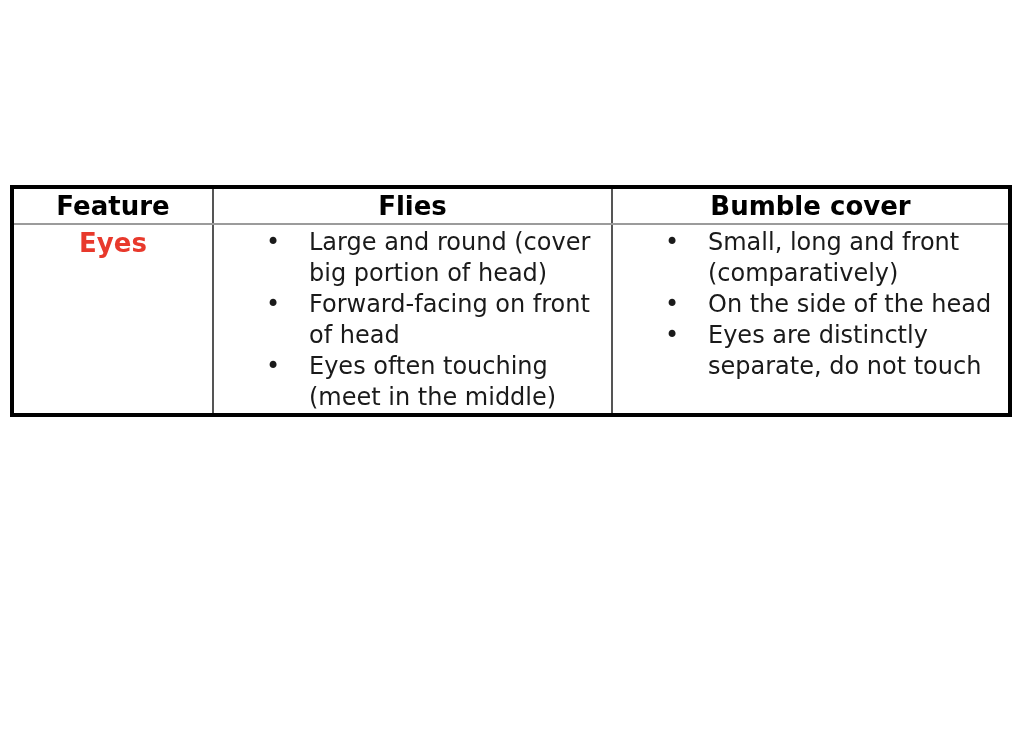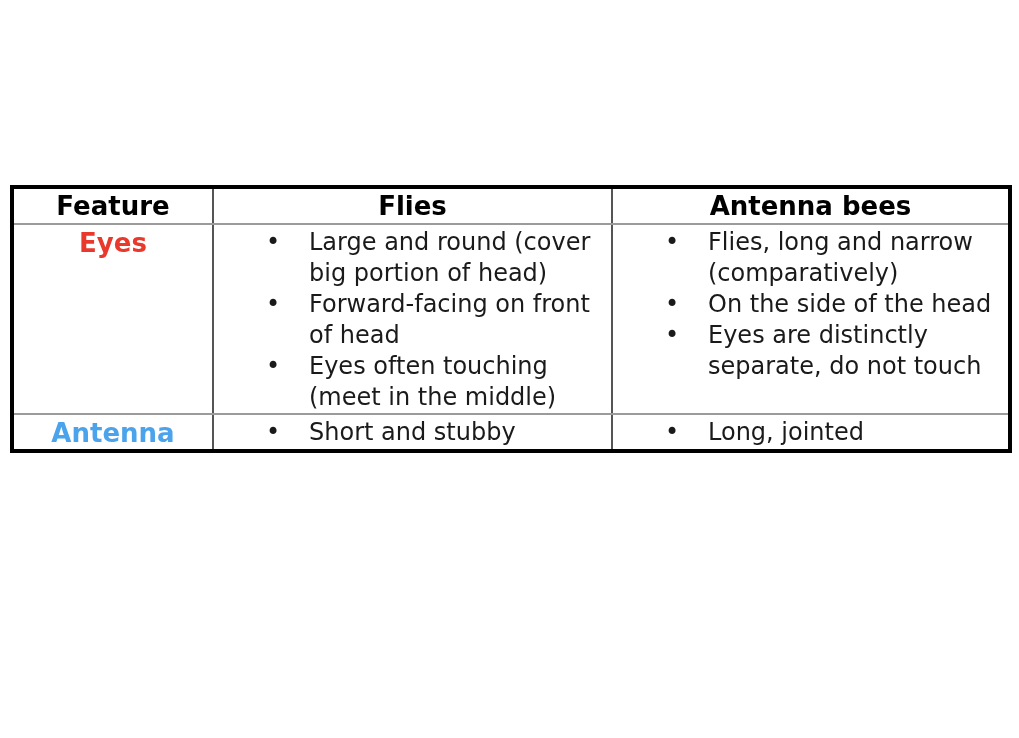--- a/index.html
+++ b/index.html
@@ -89,50 +89,37 @@
     <table class="cmp">
       <colgroup>
         <col class="c-feature">
         <col class="c-flies">
         <col class="c-bumble">
       </colgroup>
       <thead>
         <tr class="r-head">
           <th class="hdr">Feature</th>
           <th class="hdr">Flies</th>
-          <th class="hdr">Antenna bees</th>
+          <th class="hdr">Bumble cover</th>
         </tr>
       </thead>
       <tbody>
         <tr class="r-eyes">
           <td class="feature-cell" style="color: rgb(232, 57, 44);">Eyes</td>
           <td class="list-cell">
             <ul>
               <li>Large and round (cover big portion of head)</li>
               <li>Forward-facing on front of head</li>
               <li>Eyes often touching (meet in the middle)</li>
             </ul>
           </td>
           <td class="list-cell">
             <ul>
-              <li>Flies, long and narrow (comparatively)</li>
+              <li>Small, long and front (comparatively)</li>
               <li>On the side of the head</li>
               <li>Eyes are distinctly separate, do not touch</li>
-            </ul>
-          </td>
-        </tr>
-        <tr class="r-antenna">
-          <td class="feature-cell" style="color: rgb(75, 163, 235);">Antenna</td>
-          <td class="list-cell">
-            <ul>
-              <li>Short and stubby</li>
-            </ul>
-          </td>
-          <td class="list-cell">
-            <ul>
-              <li>Long, jointed</li>
             </ul>
           </td>
         </tr>
       </tbody>
     </table>
   </div>
 </div>
 
 </body></html>

